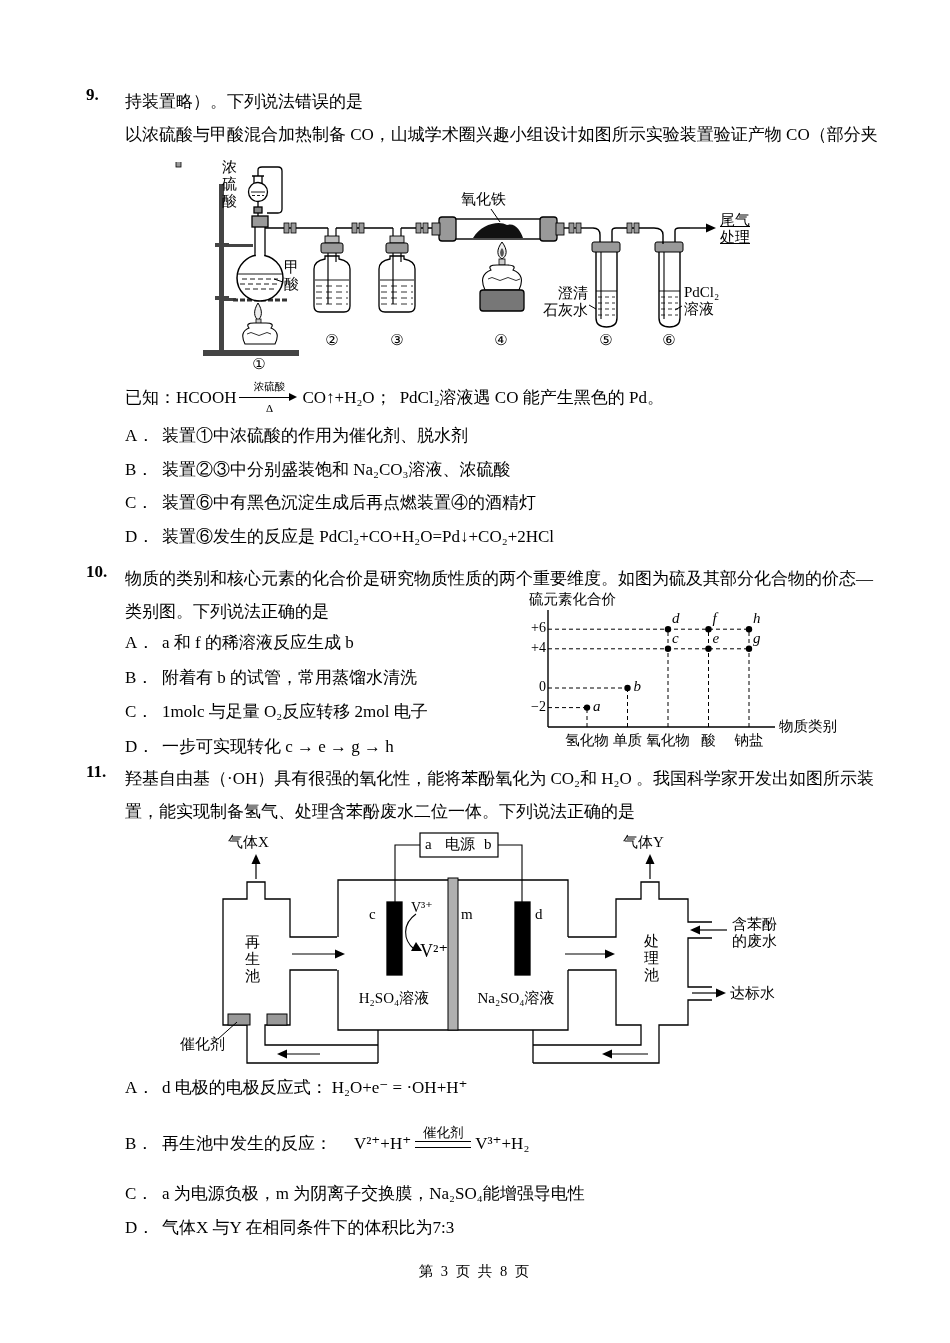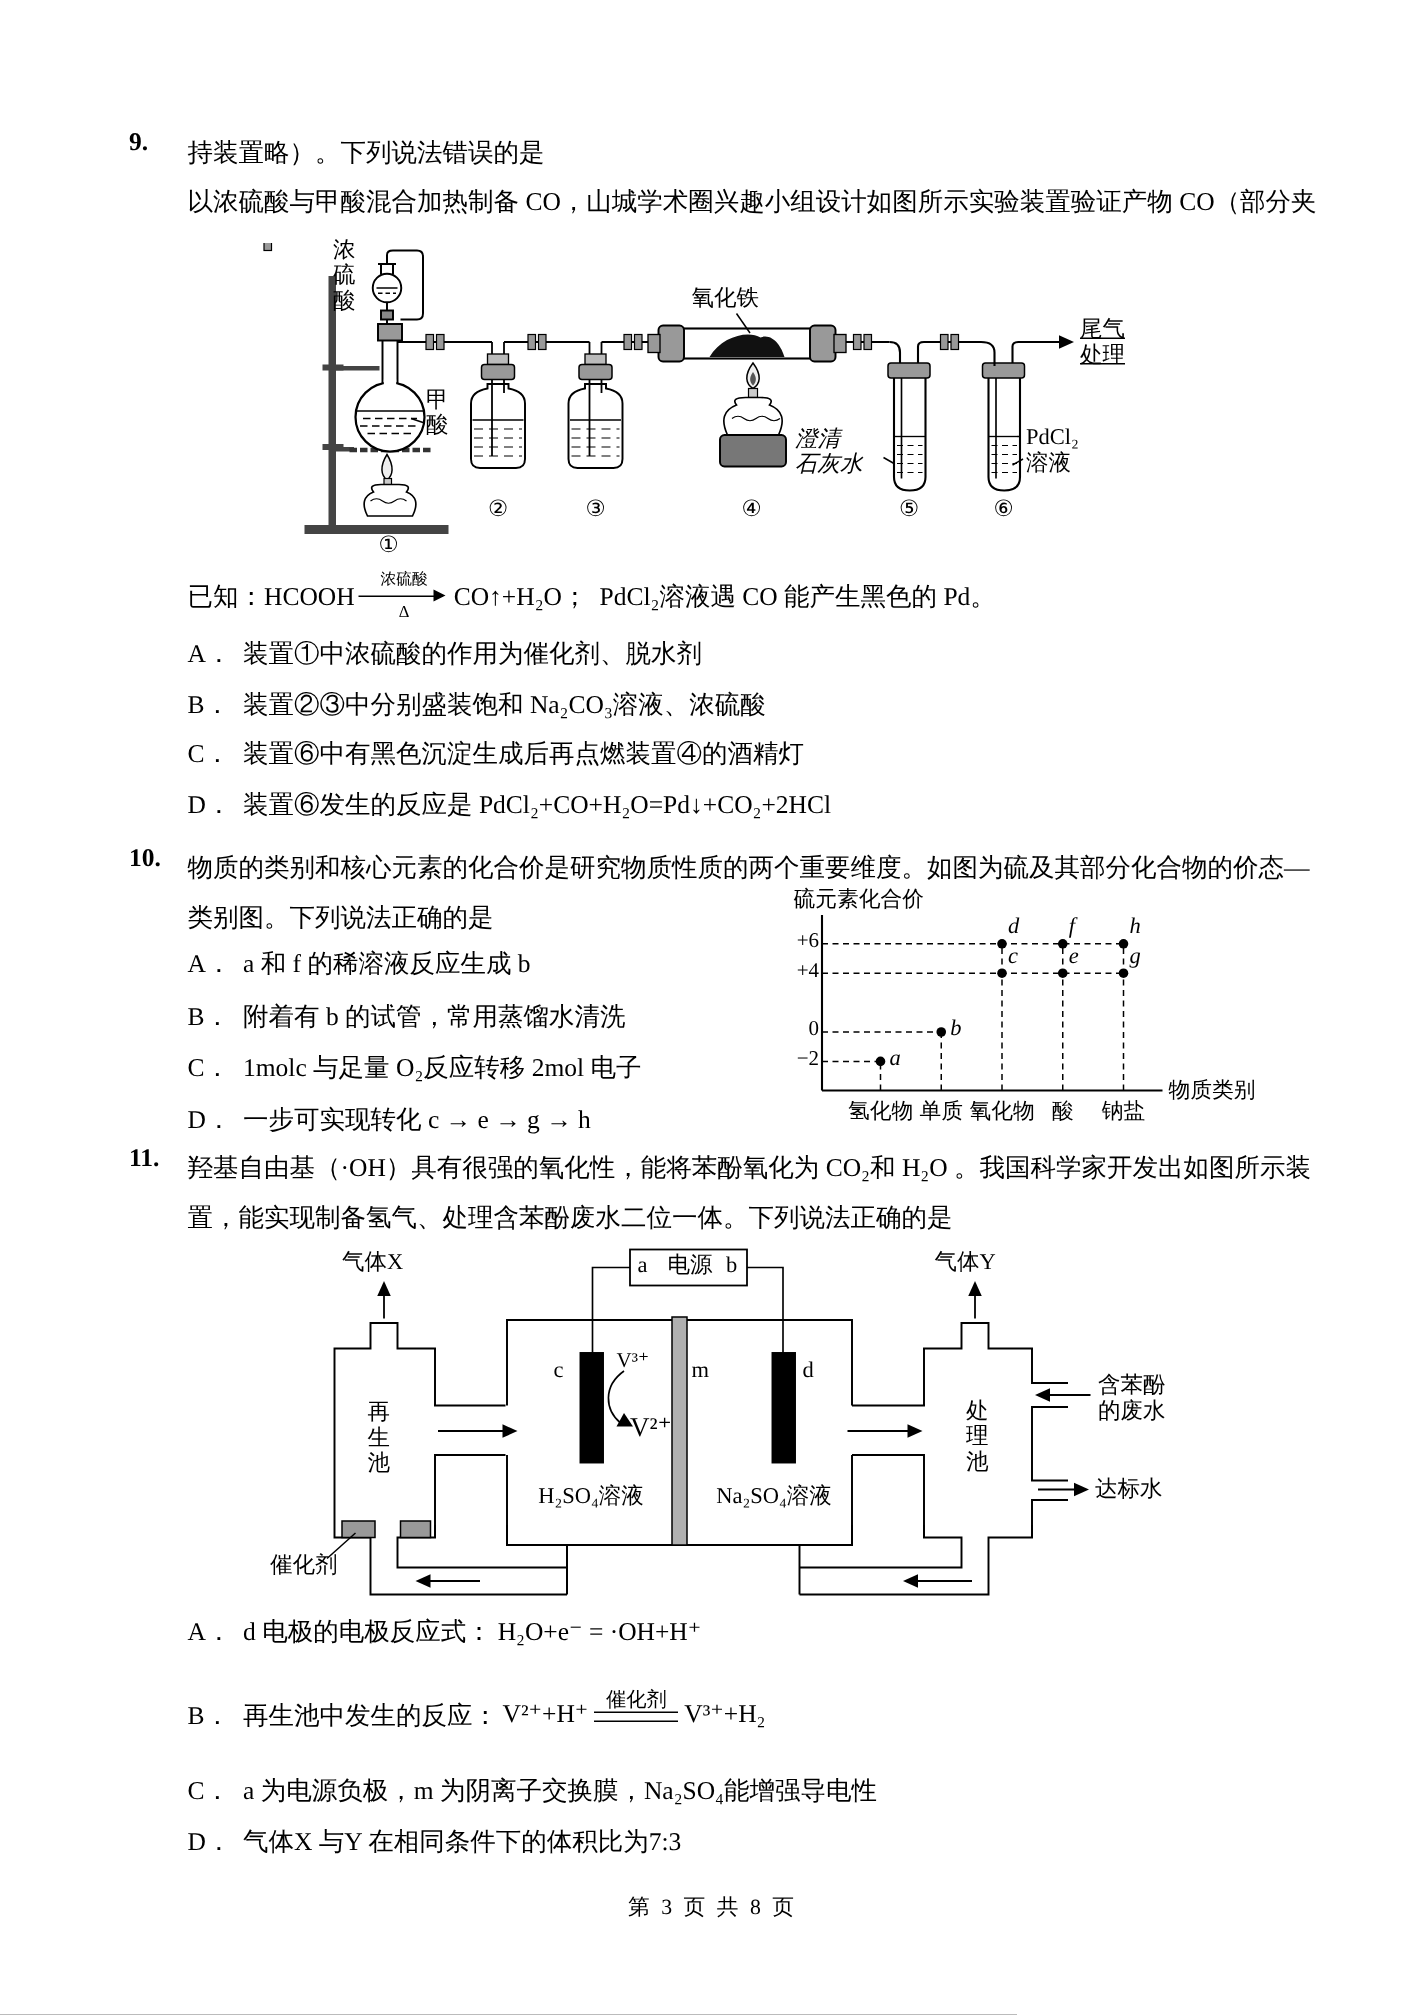--- a/index.html
+++ b/index.html
@@ -8,21 +8,21 @@
   .q{position:absolute;left:86px;width:812px;}
   .stem{display:flex;}
   .qnum{width:39px;flex:none;font-weight:bold;}
   .stem-lines span{display:block;line-height:33px;}
   .opt{display:flex;line-height:33.5px;}
   .opt-label{width:37px;flex:none;}
   .diagram{position:absolute;}
   .dlabel{position:absolute;font-size:15px;line-height:17px;white-space:nowrap;}
   .dlabel.vert{white-space:normal;word-break:break-all;}
   .dlabel.ctr{text-align:center;}
-  .dlabel.rt{white-space:normal;font-style:italic;}
+  .dlabel.rt{text-align:right;white-space:normal;}
   .dlabel span{display:block;}
   svg{position:absolute;left:0;top:0;}
   
   .rxn-arrow{display:inline-flex;flex-direction:column;align-items:center;margin:0 3px;}
   .ra-top{font-size:10.5px;line-height:12px;}
   .ra-line{width:60px;height:10px;position:relative;}
   .ra-line::before{content:"";position:absolute;left:0;right:4px;top:4px;border-top:1.4px solid #000;}
   .ra-line::after{content:"";position:absolute;right:-2px;top:0;border:4.5px solid transparent;border-left:8px solid #000;}
   .ra-bottom{font-size:11px;line-height:11px;}
   .known-row{position:absolute;left:39px;display:flex;align-items:center;}
@@ -366,21 +366,21 @@
     </div>
 
     <div class="qrow" style="top:314px;left:39px;">
       <span class="opt-label">A．</span>
       <span>d 电极的电极反应式：</span>
       <span style="margin-left:4px;">H₂O+e⁻ = ·OH+H⁺</span>
     </div>
     <div class="qrow" style="top:361px;left:39px;height:40px;">
       <span class="opt-label">B．</span>
       <span>再生池中发生的反应：</span>
-      <span style="margin-left:3px;">V²⁺+H⁺</span>
+      <span style="margin-left:22px;">V²⁺+H⁺</span>
       <span class="cat-stack">
         <span class="cat-top">催化剂</span>
         <span class="cat-line"></span>
         <span class="cat-spacer"></span>
       </span>
       <span>V³⁺+H₂</span>
     </div>
     <div class="qrow" style="top:420px;left:39px;">
       <span class="opt-label">C．</span>
       <span>a 为电源负极，m 为阴离子交换膜，Na₂SO₄能增强导电性</span>

